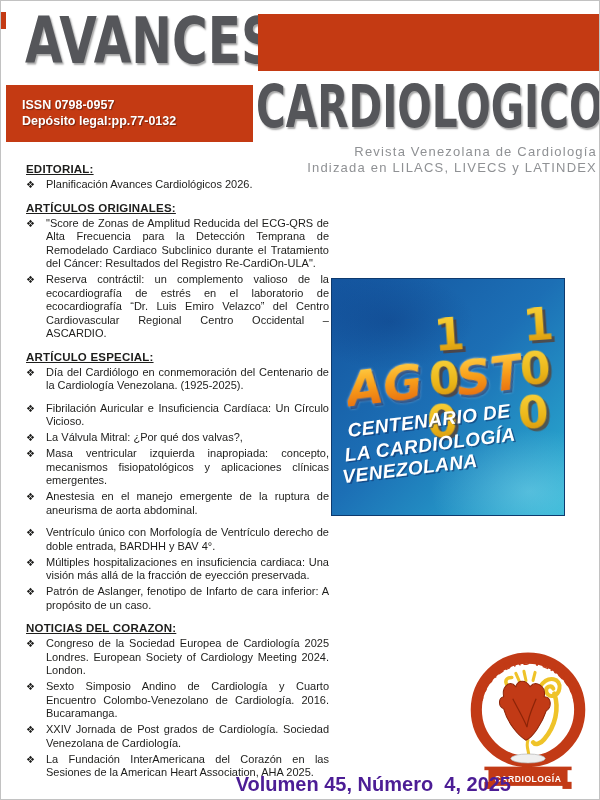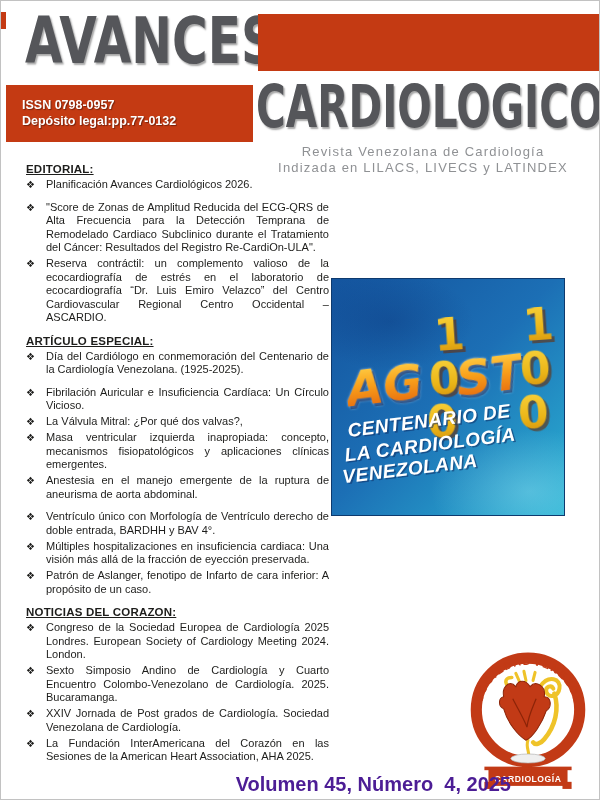--- a/index.html
+++ b/index.html
@@ -27,21 +27,21 @@
     text-shadow:1px 1px 1px rgba(0,0,0,.4);
   }
   .title-cardio{
     position:absolute;left:255px;top:76px;margin:0;
     font-family:"DejaVu Sans", sans-serif;font-weight:bold;
     font-size:58px;line-height:60px;color:var(--title-gray);
     transform:scaleX(.70);transform-origin:left top;white-space:nowrap;
     text-shadow:2px 2px 2px rgba(0,0,0,.35);
   }
   .subtitle{
-    position:absolute;left:248px;top:143px;width:348px;text-align:center;
+    position:absolute;left:248px;top:143px;width:348px;text-align:right;
     color:var(--subtitle-gray);font-size:13px;line-height:15.5px;letter-spacing:1.2px;
   }
   
   .toc{position:absolute;left:15px;top:161px;width:313px;}
   .toc-section{margin:0 0 9px 10px;}
   .sec-head{
     margin:0 0 2px 0;font-size:11.5px;line-height:14px;font-weight:bold;
     text-decoration:underline;letter-spacing:.2px;
   }
   .sec-list{list-style:none;margin:0;padding:0;}
@@ -113,20 +113,21 @@
       <h2 class="sec-head">EDITORIAL:</h2>
       <ul class="sec-list">
     <li class="toc-item">
       <span class="bullet">❖</span>
       <span class="item-text">Planificación Avances Cardiológicos 2026.</span>
     </li>
   </ul>
     </section>
 
     <section class="toc-section">
+      <h2 class="sec-head">ARTÍCULOS ORIGINALES:</h2>
       <ul class="sec-list">
     <li class="toc-item">
       <span class="bullet">❖</span>
       <span class="item-text">"Score de Zonas de Amplitud Reducida del ECG-QRS de Alta Frecuencia para la Detección Temprana de Remodelado Cardiaco Subclinico durante el Tratamiento del Cáncer: Resultados del Registro Re-CardiOn-ULA".</span>
     </li>
 
     <li class="toc-item">
       <span class="bullet">❖</span>
       <span class="item-text">Reserva contráctil: un complemento valioso de la ecocardiografía de estrés en el laboratorio de ecocardiografía “Dr. Luis Emiro Velazco” del Centro Cardiovascular Regional Centro Occidental – ASCARDIO.</span>
     </li>
@@ -189,21 +190,21 @@
     <section class="toc-section">
       <h2 class="sec-head">NOTICIAS DEL CORAZON:</h2>
       <ul class="sec-list">
     <li class="toc-item">
       <span class="bullet">❖</span>
       <span class="item-text">Congreso de la Sociedad Europea de Cardiología 2025 Londres. European Society of Cardiology Meeting 2024. London.</span>
     </li>
 
     <li class="toc-item">
       <span class="bullet">❖</span>
-      <span class="item-text">Sexto Simposio Andino de Cardiología y Cuarto Encuentro Colombo-Venezolano de Cardiología. 2025. Bucaramanga.</span>
+      <span class="item-text">Sexto Simposio Andino de Cardiología y Cuarto Encuentro Colombo-Venezolano de Cardiología. 2016. Bucaramanga.</span>
     </li>
 
     <li class="toc-item">
       <span class="bullet">❖</span>
       <span class="item-text">XXIV Jornada de Post grados de Cardiología. Sociedad Venezolana de Cardiología.</span>
     </li>
 
     <li class="toc-item">
       <span class="bullet">❖</span>
       <span class="item-text">La Fundación InterAmericana del Corazón en las Sesiones de la American Heart Association, AHA 2025.</span>

